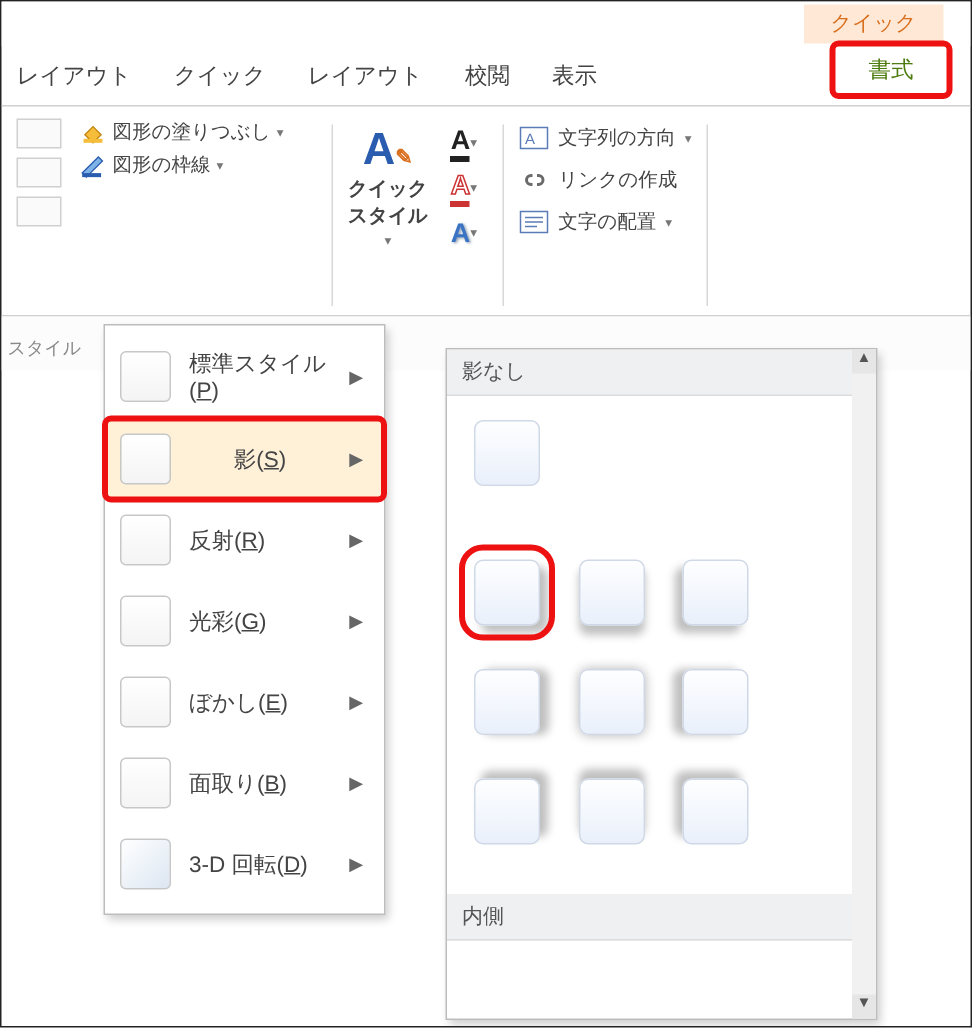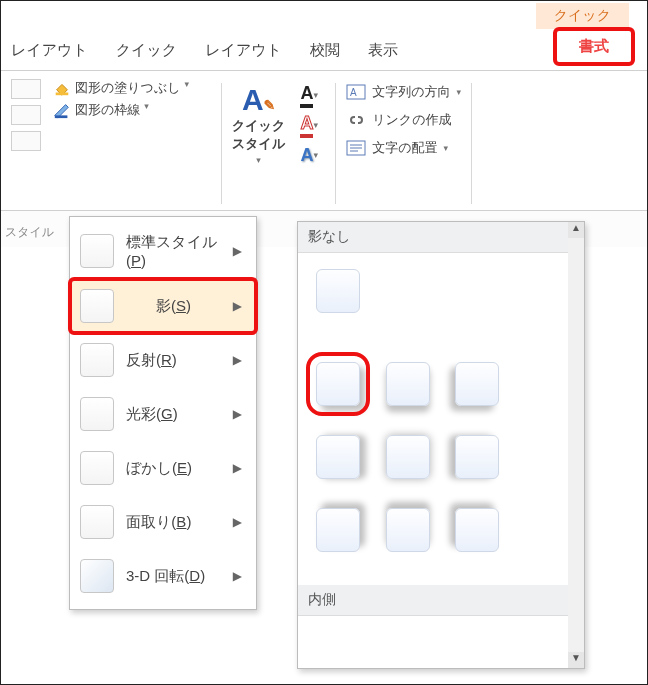--- a/index.html
+++ b/index.html
@@ -39,22 +39,22 @@
     gap: 28px;
     border-bottom: 1px solid #d0d0d0;
     position: relative;
   }
   .tab-row .tab {
     cursor: pointer;
     color: #444;
     font-size: 15px;
   }
   .tab-row .tab.active {
-    color: #ef4444;
-    font-weight: 700;
+    color: #4d7c0f;
+    font-weight: 400;
   }
   .hl-box { border: 4px solid #e11; border-radius: 6px; }
   .hl-format {
     position: absolute;
     right: 12px;
     top: -4px;
     padding: 6px 22px;
   }
   
   .ribbon {
@@ -71,21 +71,21 @@
     padding: 2px 6px;
     position: relative;
   }
   .vsep { width: 1px; background: #d8d8d8; margin: 6px 4px; }
   .ddarrow::after { content: " \25BE"; font-size: 9px; color: #777; }
   .stub-icon {
     width: 18px; height: 18px; display: inline-block;
     vertical-align: middle;
   }
   .shape-styles .mini { margin-bottom: 4px; }
-  .mini { display: flex; gap: 4px; cursor: pointer; }
+  .mini { display: flex; align-items: center; gap: 4px; cursor: pointer; }
   .mini span.lbl { font-size: 13px; }
   .shape-effects-hl {
     display: inline-flex;
     align-items: center;
     padding: 2px 6px;
     border: 4px solid #e11;
     border-radius: 4px;
   }
   .quick-style {
     display: flex; flex-direction: column; align-items: center; gap: 2px;
@@ -148,21 +148,21 @@
   .flyout .item .arrow { color: #666; font-size: 12px; margin-right: 4px; }
   .flyout .item.highlight {
     outline: 4px solid #e11;
     outline-offset: -2px;
     border-radius: 4px;
   }
   
   .gallery {
     position: absolute;
     left: 296px;
-    top: 220px;
+    top: 231px;
     width: 288px;
     height: 448px;
     background: #fff;
     border: 1px solid #bcbcbc;
     box-shadow: 2px 3px 6px rgba(0,0,0,0.2);
     z-index: 9;
     overflow: hidden;
   }
   .gallery .section-head {
     background: #eef0f2;

